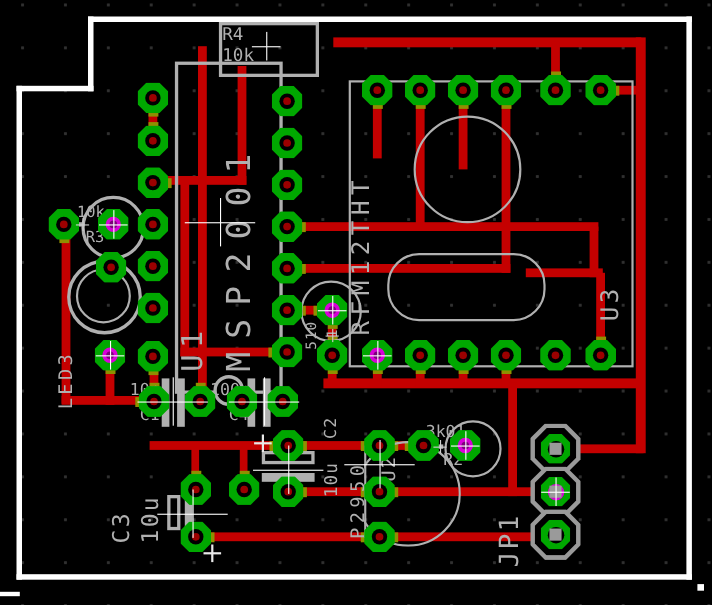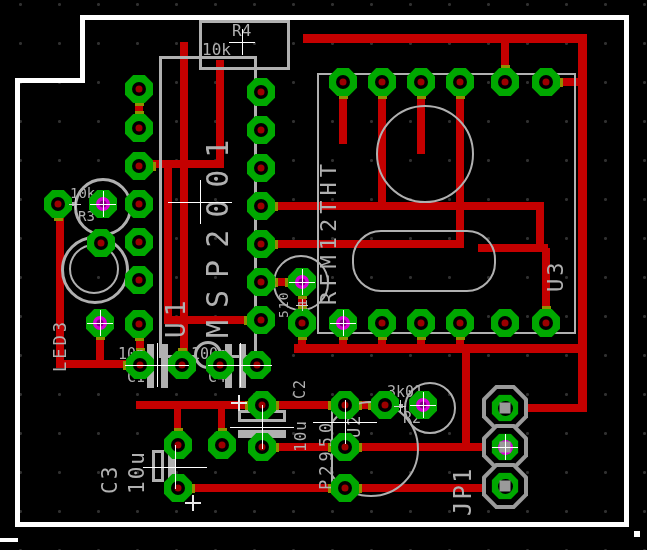--- a/index.html
+++ b/index.html
@@ -389,21 +389,21 @@
     <div class="silk" style="left: 152px; top: 450px; width: 12px; height: 32px; border: 3px solid rgb(176, 176, 176); box-sizing: border-box;"></div>
     <div class="silk" style="left: 168px; top: 450px; width: 7px; height: 32px; background: rgb(176, 176, 176);"></div>
     <div class="cross" style="left: 239px; top: 403px; z-index: 6;">
       <div style="left: -8px; top: -1px; width: 16px; height: 2px; background: rgb(232, 232, 232);"></div>
       <div style="left: -1px; top: -8px; width: 2px; height: 16px; background: rgb(232, 232, 232);"></div>
     </div>
     <div class="cross" style="left: 193px; top: 503px; z-index: 6;">
       <div style="left: -8px; top: -1px; width: 16px; height: 2px; background: rgb(232, 232, 232);"></div>
       <div style="left: -1px; top: -8px; width: 2px; height: 16px; background: rgb(232, 232, 232);"></div>
     </div>
-    <div class="lbl" style="left: 202px; top: 23px; font-size: 16px; letter-spacing: 0px; padding-left: 30px;">R4</div>
+    <div class="lbl" style="left: 202px; top: 23px; font-size: 16px; letter-spacing: 0px;">R4</div>
     <div class="lbl" style="left: 202px; top: 42px; font-size: 16px; letter-spacing: 0px;">10k</div>
     <div class="lbl" style="left: 70px; top: 186px; font-size: 14px; letter-spacing: 0px;">10k</div>
     <div class="lbl" style="left: 78px; top: 209px; font-size: 14px; letter-spacing: 0px;">R3</div>
     <div class="lbl" style="left: 118px; top: 347px; font-size: 15px; letter-spacing: 0px;">10n</div>
     <div class="lbl" style="left: 127px; top: 370px; font-size: 15px; letter-spacing: 0px;">C1</div>
     <div class="lbl" style="left: 191px; top: 347px; font-size: 15px; letter-spacing: 0px;">100n</div>
     <div class="lbl" style="left: 208px; top: 370px; font-size: 15px; letter-spacing: 0px;">C4</div>
     <div class="lbl" style="left: 387px; top: 385px; font-size: 15px; letter-spacing: 0px;">3k01</div>
     <div class="lbl" style="left: 403px; top: 411px; font-size: 15px; letter-spacing: 0px;">R2</div>
     <div class="lbl v" style="left: 163px; top: 338px; font-size: 26px; letter-spacing: 6px;">U1</div>

